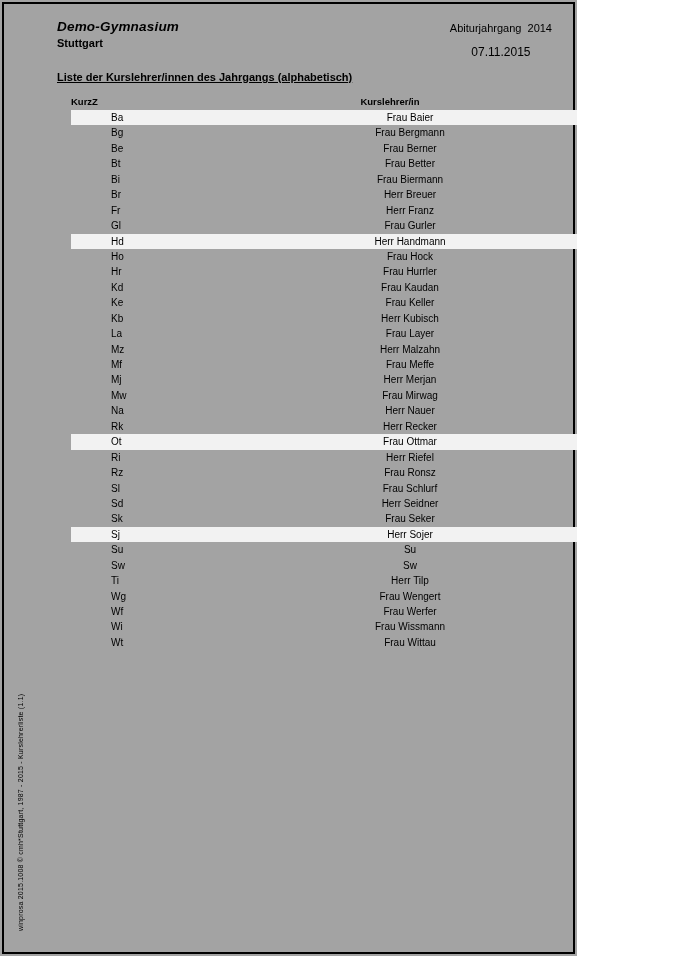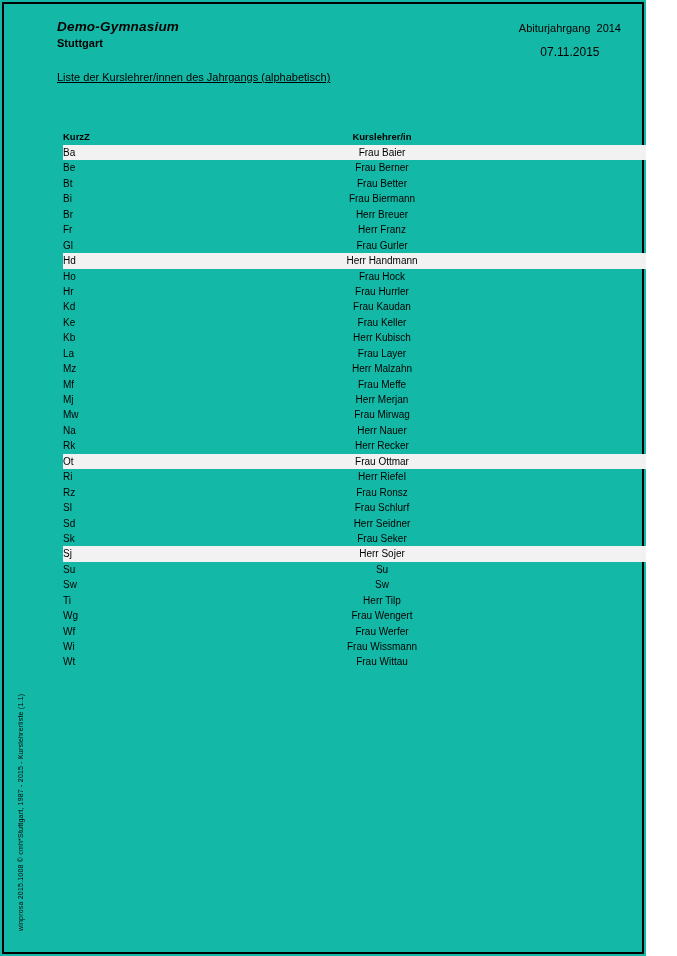--- a/index.html
+++ b/index.html
@@ -1,20 +1,20 @@
 <!DOCTYPE html>
 <html><head>
 <meta charset="utf-8">
 <style>
   html, body { margin: 0; padding: 0; background: #fff; }
   .page {
     position: relative;
-    width: 646px;
+    width: 577px;
     height: 956px;
-    background: #14b8a6;
+    background: #a3a3a3;
     font-family: "Liberation Sans", sans-serif;
     color: #000;
     overflow: hidden;
   }
   .frame {
     position: absolute;
     left: 2px; top: 2px; right: 2px; bottom: 2px;
     border: 2px solid #000;
     pointer-events: none;
   }
@@ -43,42 +43,42 @@
     white-space: pre;
   }
   .header-right .line2 {
     font-size: 12px;
     margin-top: 11px;
   }
   .report-title {
     position: absolute;
     left: 57px; top: 71px;
     font-size: 11px;
-    font-weight: normal;
+    font-weight: bold;
     text-decoration: underline;
     white-space: nowrap;
   }
   .teacher-table {
     position: absolute;
-    left: 63px; top: 96px;
+    left: 71px; top: 96px;
     width: 595px;
-    margin-top: 35px;
   }
   .thead {
     display: flex;
     font-size: 9.5px;
     font-weight: bold;
     height: 14px;
     line-height: 12px;
   }
   .row {
     display: flex;
     height: 15.45px;
     line-height: 15.45px;
     font-size: 10px;
+    padding-left: 40px;
   }
   .row.hl { background: #f2f2f2; }
   .col-code { width: 43px; flex: 0 0 43px; }
   .col-name { flex: 1; text-align: center; }
   .footer-vertical {
     position: absolute;
     left: 17px; top: 931px;
     transform: rotate(-90deg);
     transform-origin: 0 0;
     font-size: 7px;
@@ -108,20 +108,24 @@
     <div class="thead">
       <div class="col-code">KurzZ</div>
       <div class="col-name">Kurslehrer/in</div>
     </div>
     <div>
         <div class="row hl">
       <div class="col-code">Ba</div>
       <div class="col-name">Frau Baier</div>
     </div>
         <div class="row">
+      <div class="col-code">Bg</div>
+      <div class="col-name">Frau Bergmann</div>
+    </div>
+        <div class="row">
       <div class="col-code">Be</div>
       <div class="col-name">Frau Berner</div>
     </div>
         <div class="row">
       <div class="col-code">Bt</div>
       <div class="col-name">Frau Better</div>
     </div>
         <div class="row">
       <div class="col-code">Bi</div>
       <div class="col-name">Frau Biermann</div>

